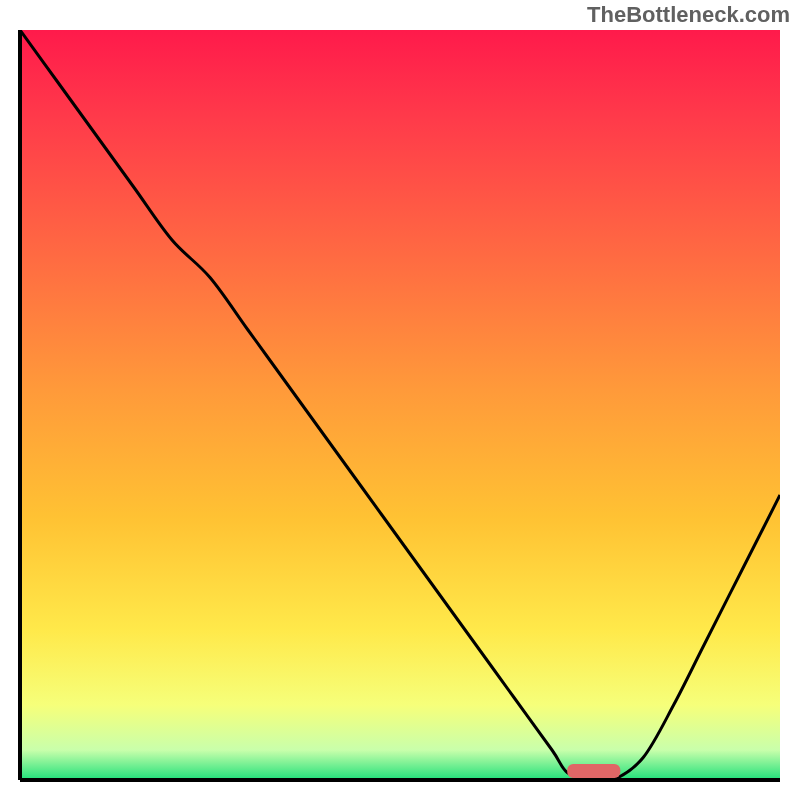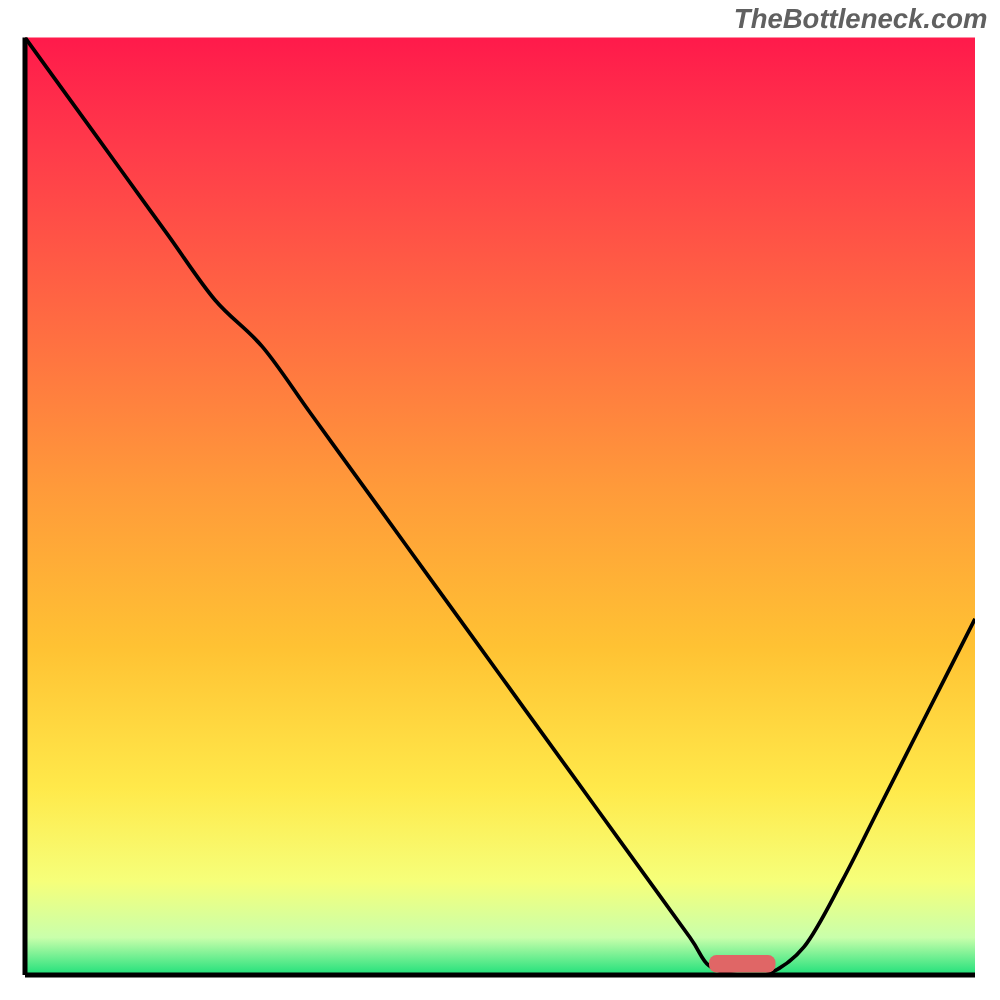--- a/index.html
+++ b/index.html
@@ -8,21 +8,20 @@
     width: 800px;
     height: 800px;
     background: #ffffff;
     font-family: Arial, Helvetica, sans-serif;
     overflow: hidden;
   }
   .container {
     position: relative;
     width: 800px;
     height: 592px;
-    font-style: italic;
   }
   .watermark {
     position: absolute;
     top: 2px;
     right: 10px;
     font-size: 22px;
     font-weight: 600;
     color: #606060;
     letter-spacing: 0px;
   }

